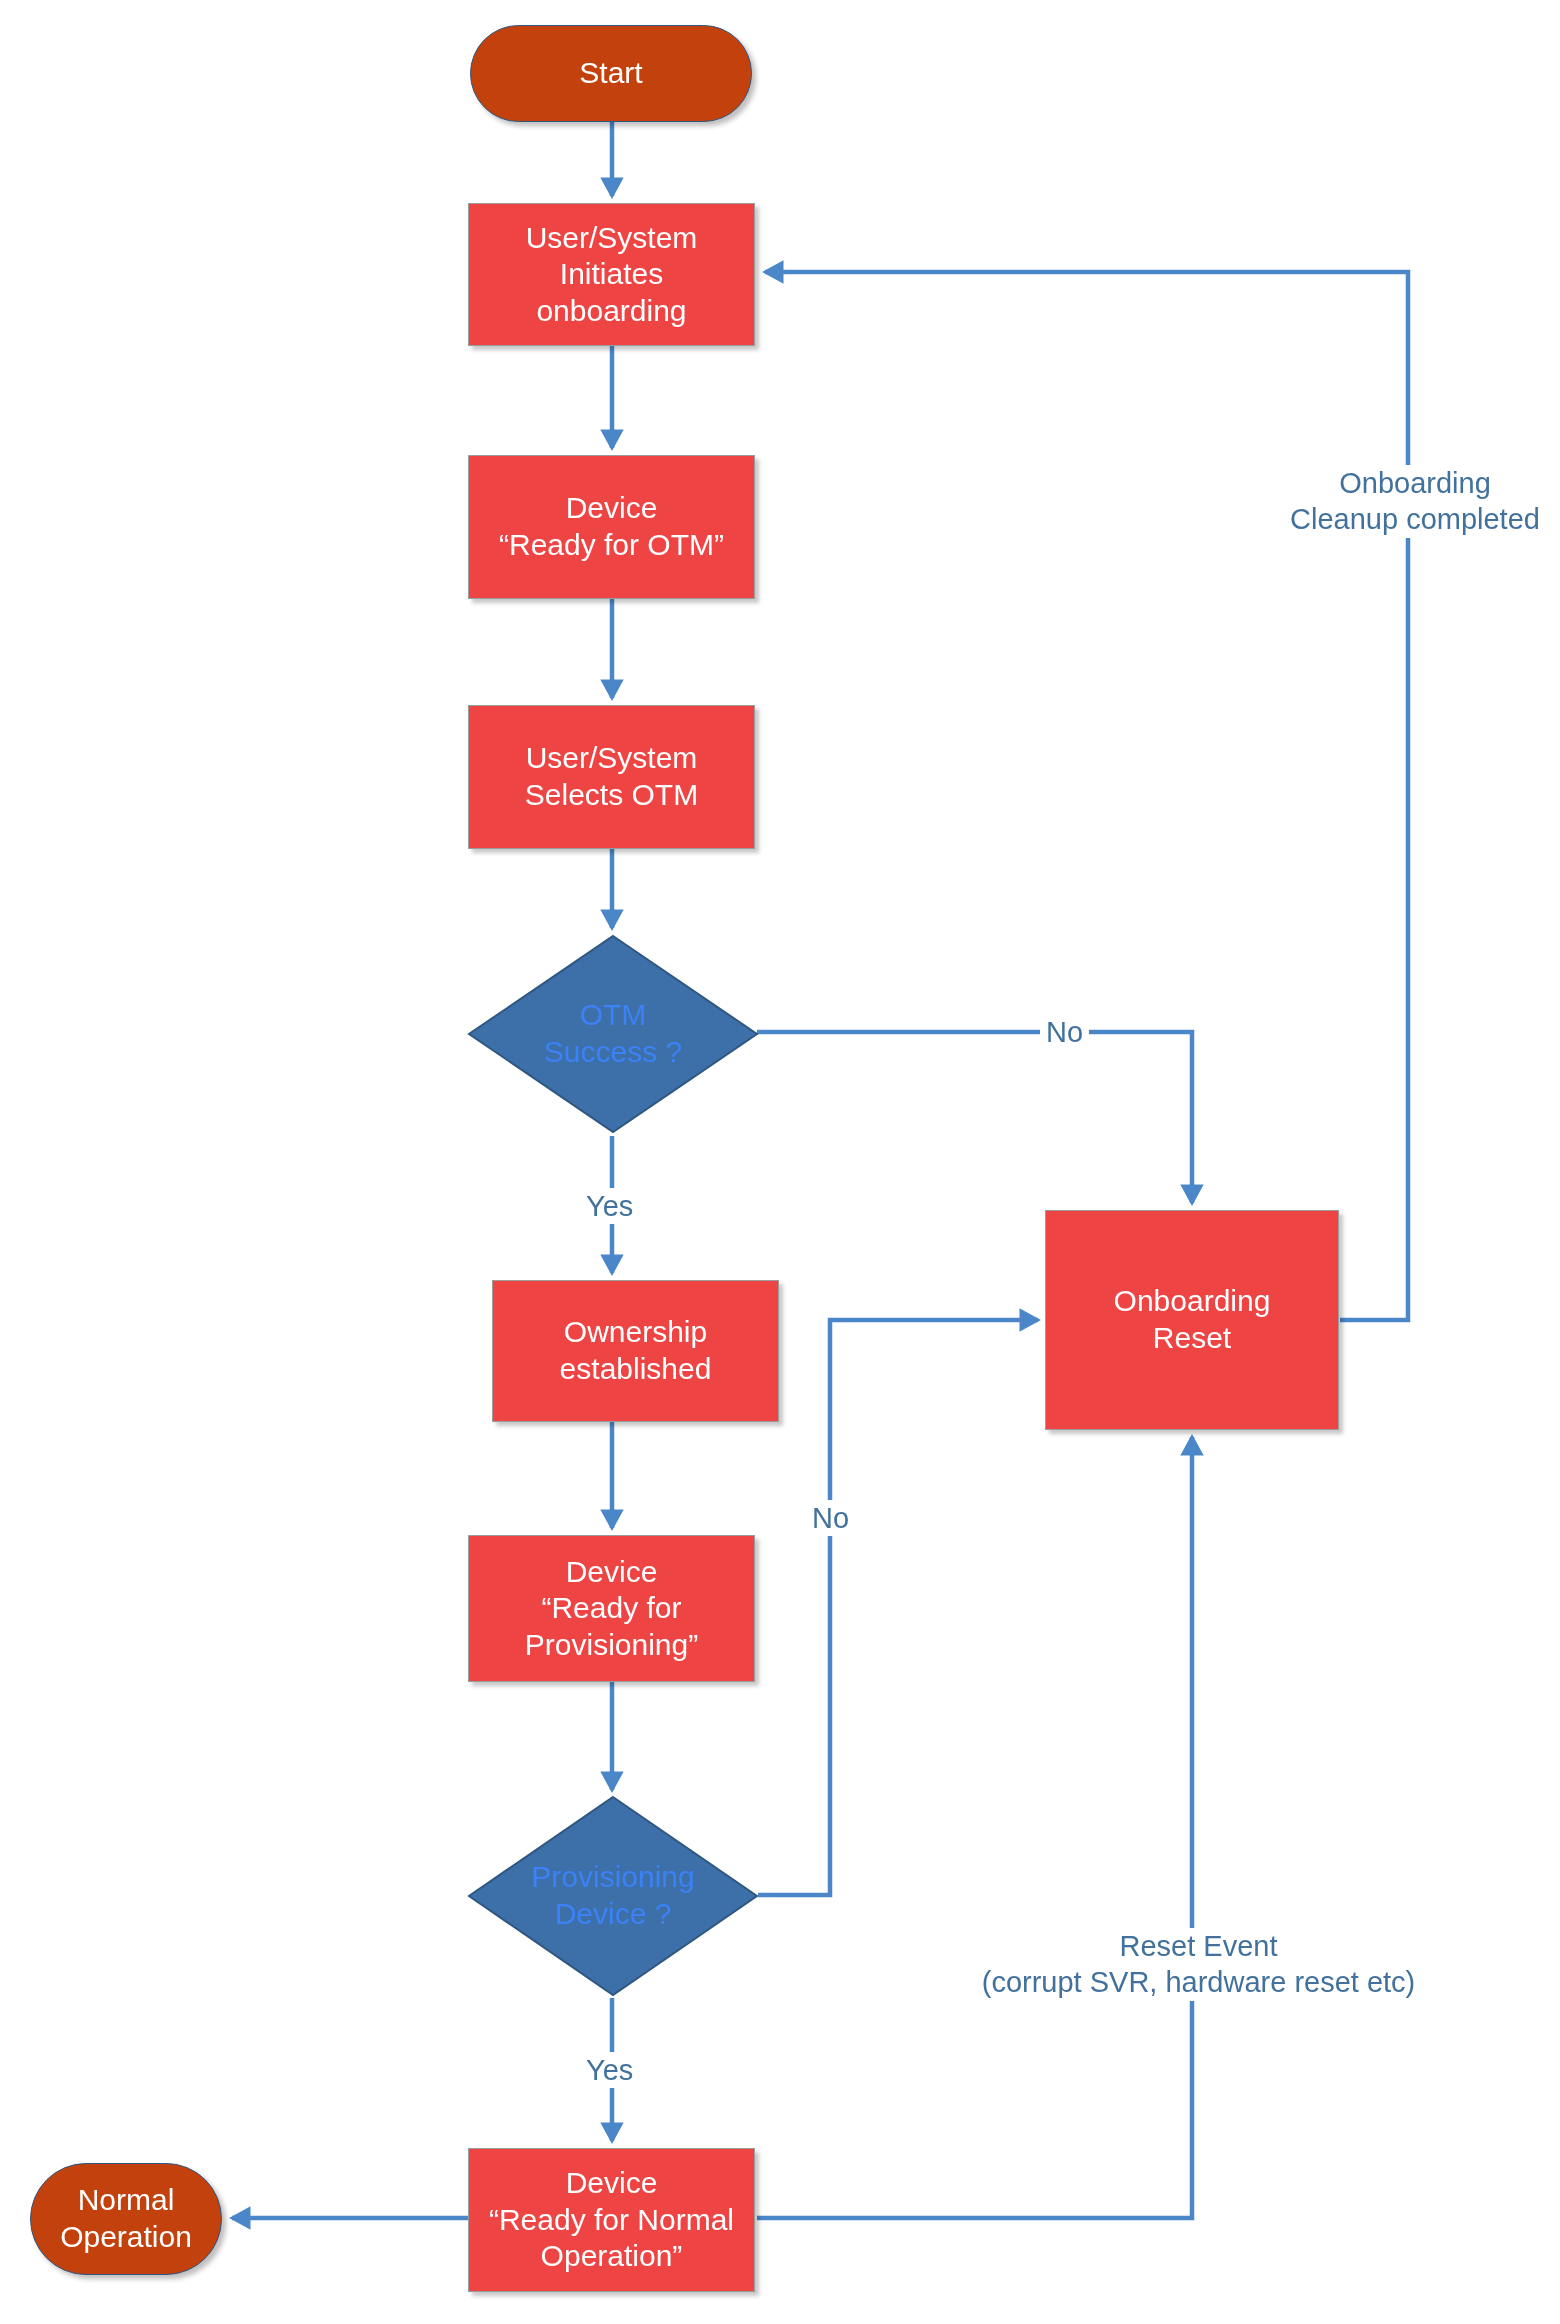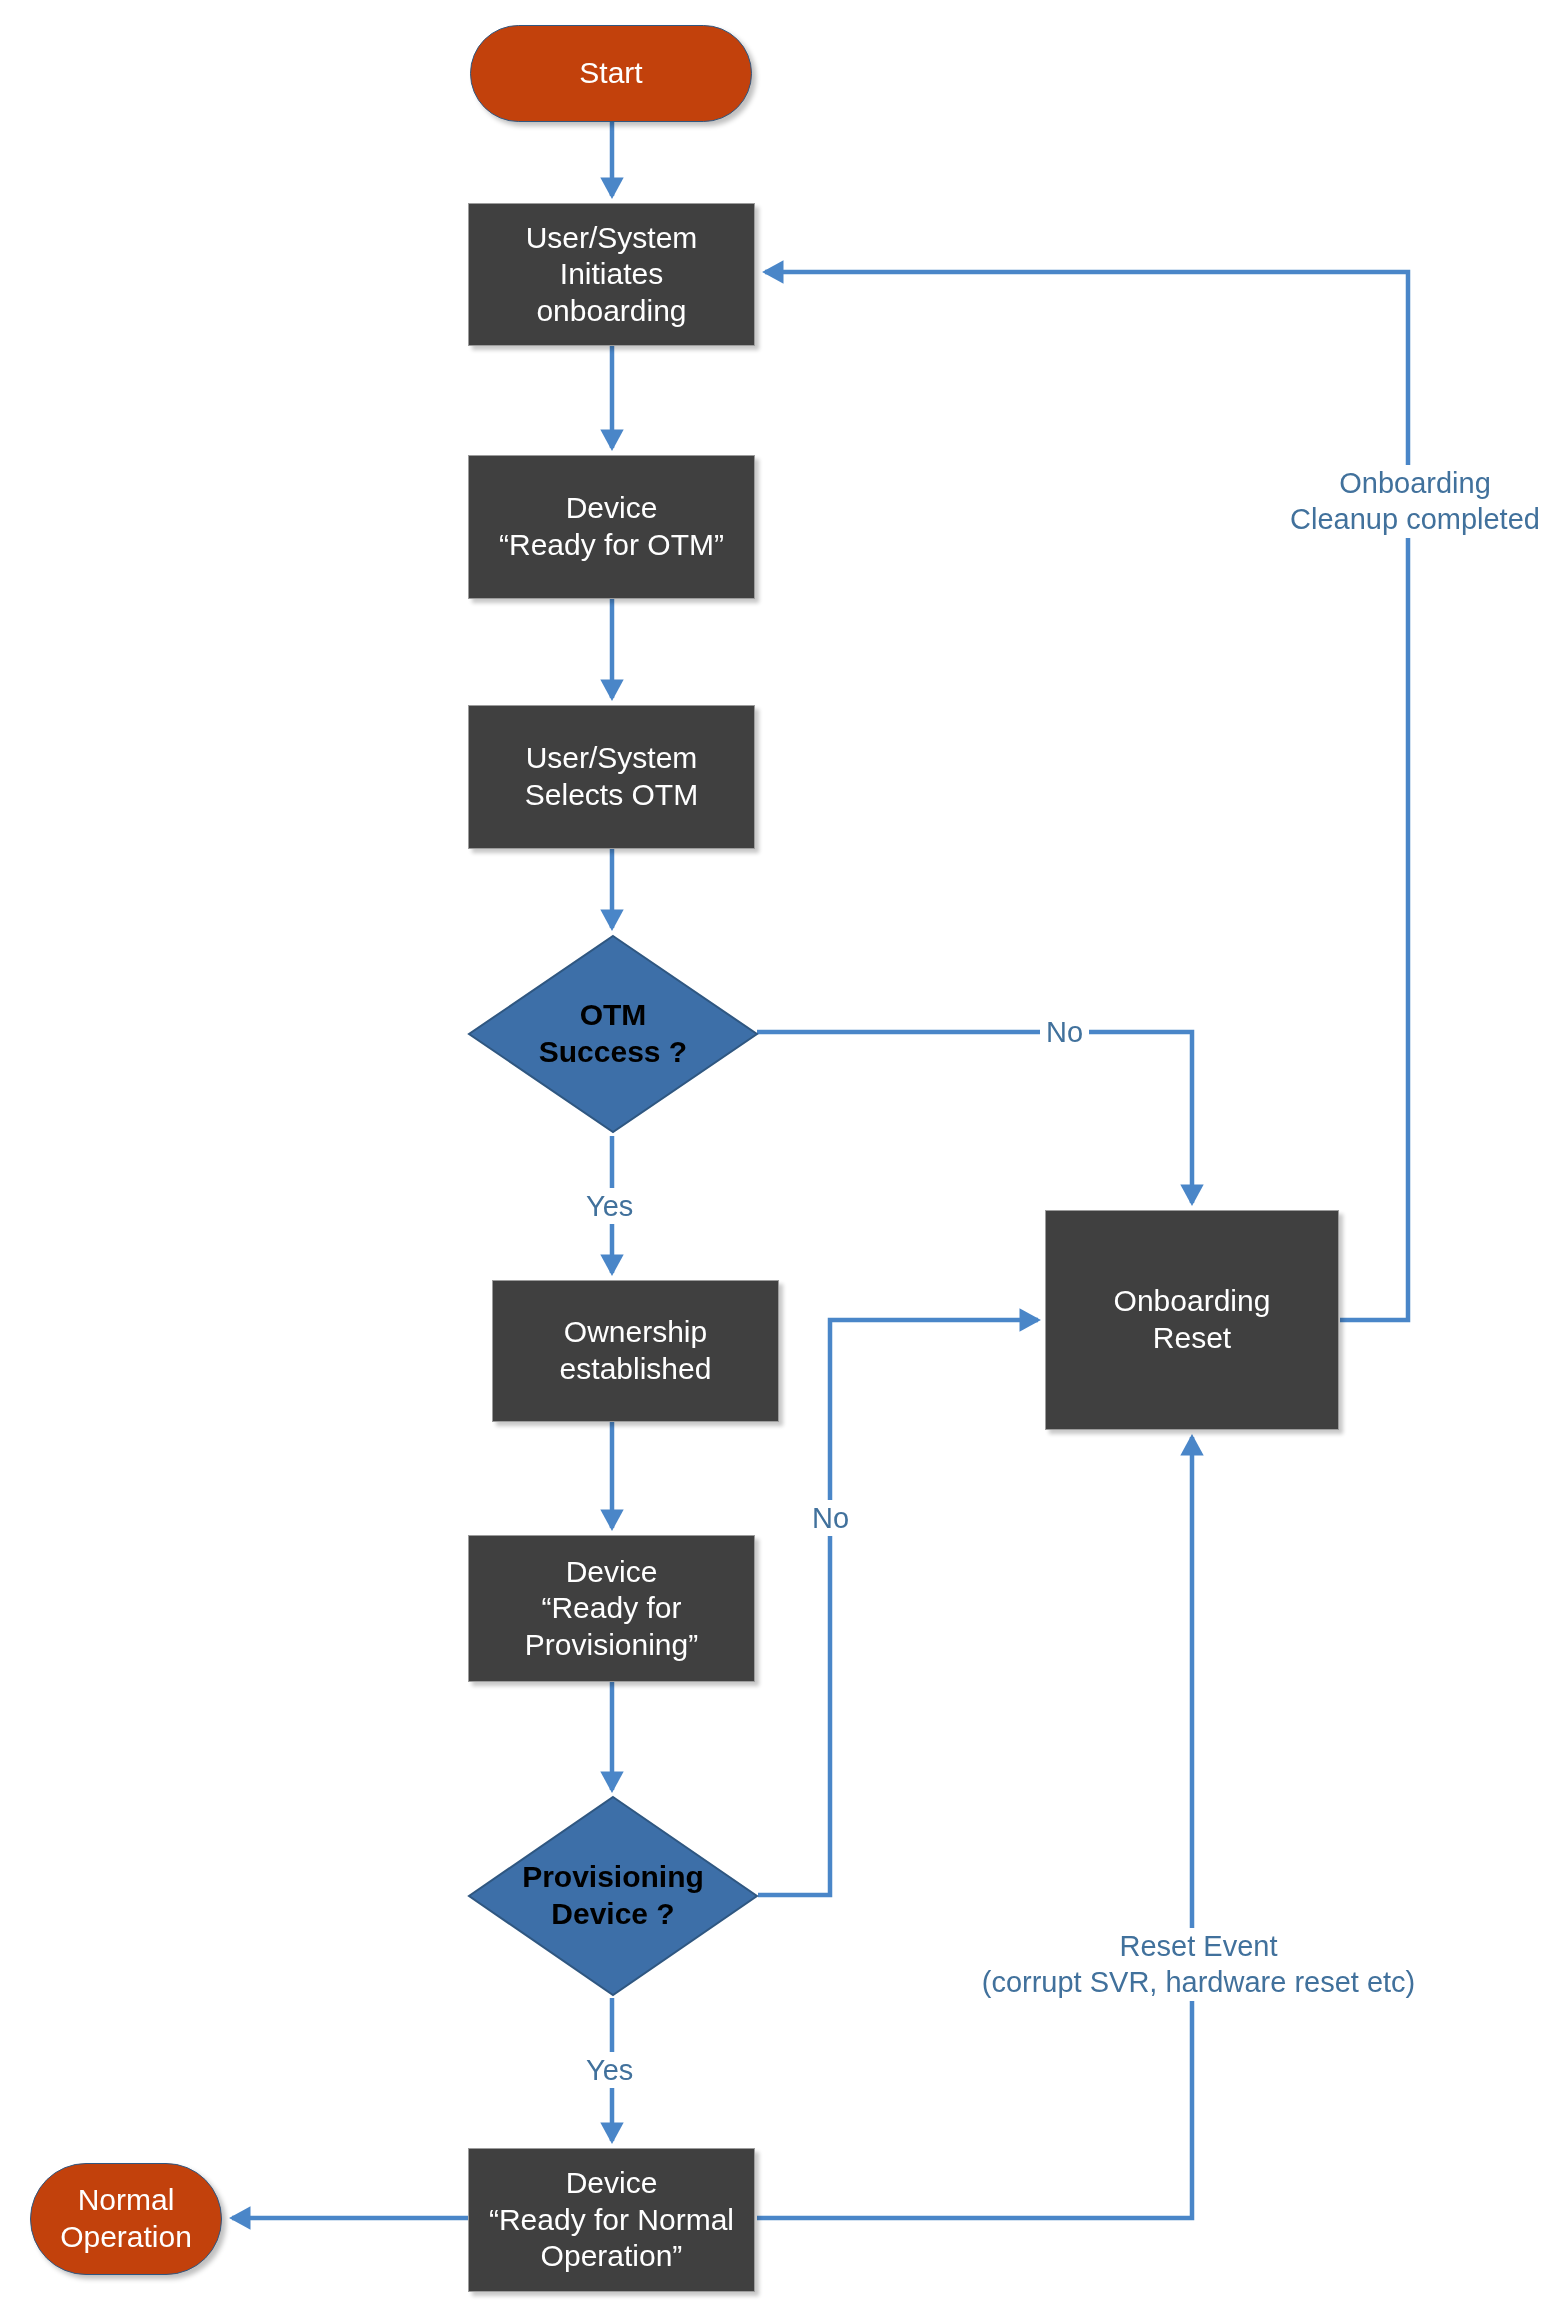--- a/index.html
+++ b/index.html
@@ -29,21 +29,21 @@
     position: absolute;
     box-sizing: border-box;
     display: flex;
     align-items: center;
     justify-content: center;
     text-align: center;
     color: #ffffff;
     line-height: 1.22;
   }
   .process {
-    background: #404040;
+    background: #ef4444;
     border: 1px solid #9c9c9c;
     box-shadow: 4px 4px 4px rgba(0,0,0,0.22);
     font-size: 30px;
   }
   .terminator {
     background: #c2410c;
     border: 1px solid #2f5781;
     box-shadow: 4px 4px 5px rgba(0,0,0,0.25);
     font-size: 30px;
   }
@@ -57,25 +57,24 @@
   }
   .decision-label {
     position: absolute;
     left: 0;
     top: 0;
     width: 100%;
     height: 100%;
     display: flex;
     align-items: center;
     justify-content: center;
-    color: #000000;
+    color: #3b82f6;
     font-size: 30px;
     line-height: 1.22;
     text-align: center;
-    font-weight: bold;
   }
   .edge-label {
     position: absolute;
     color: #41719c;
     font-size: 29px;
     line-height: 1.25;
     text-align: center;
     white-space: pre;
     background: #ffffff;
     padding: 0 6px;

